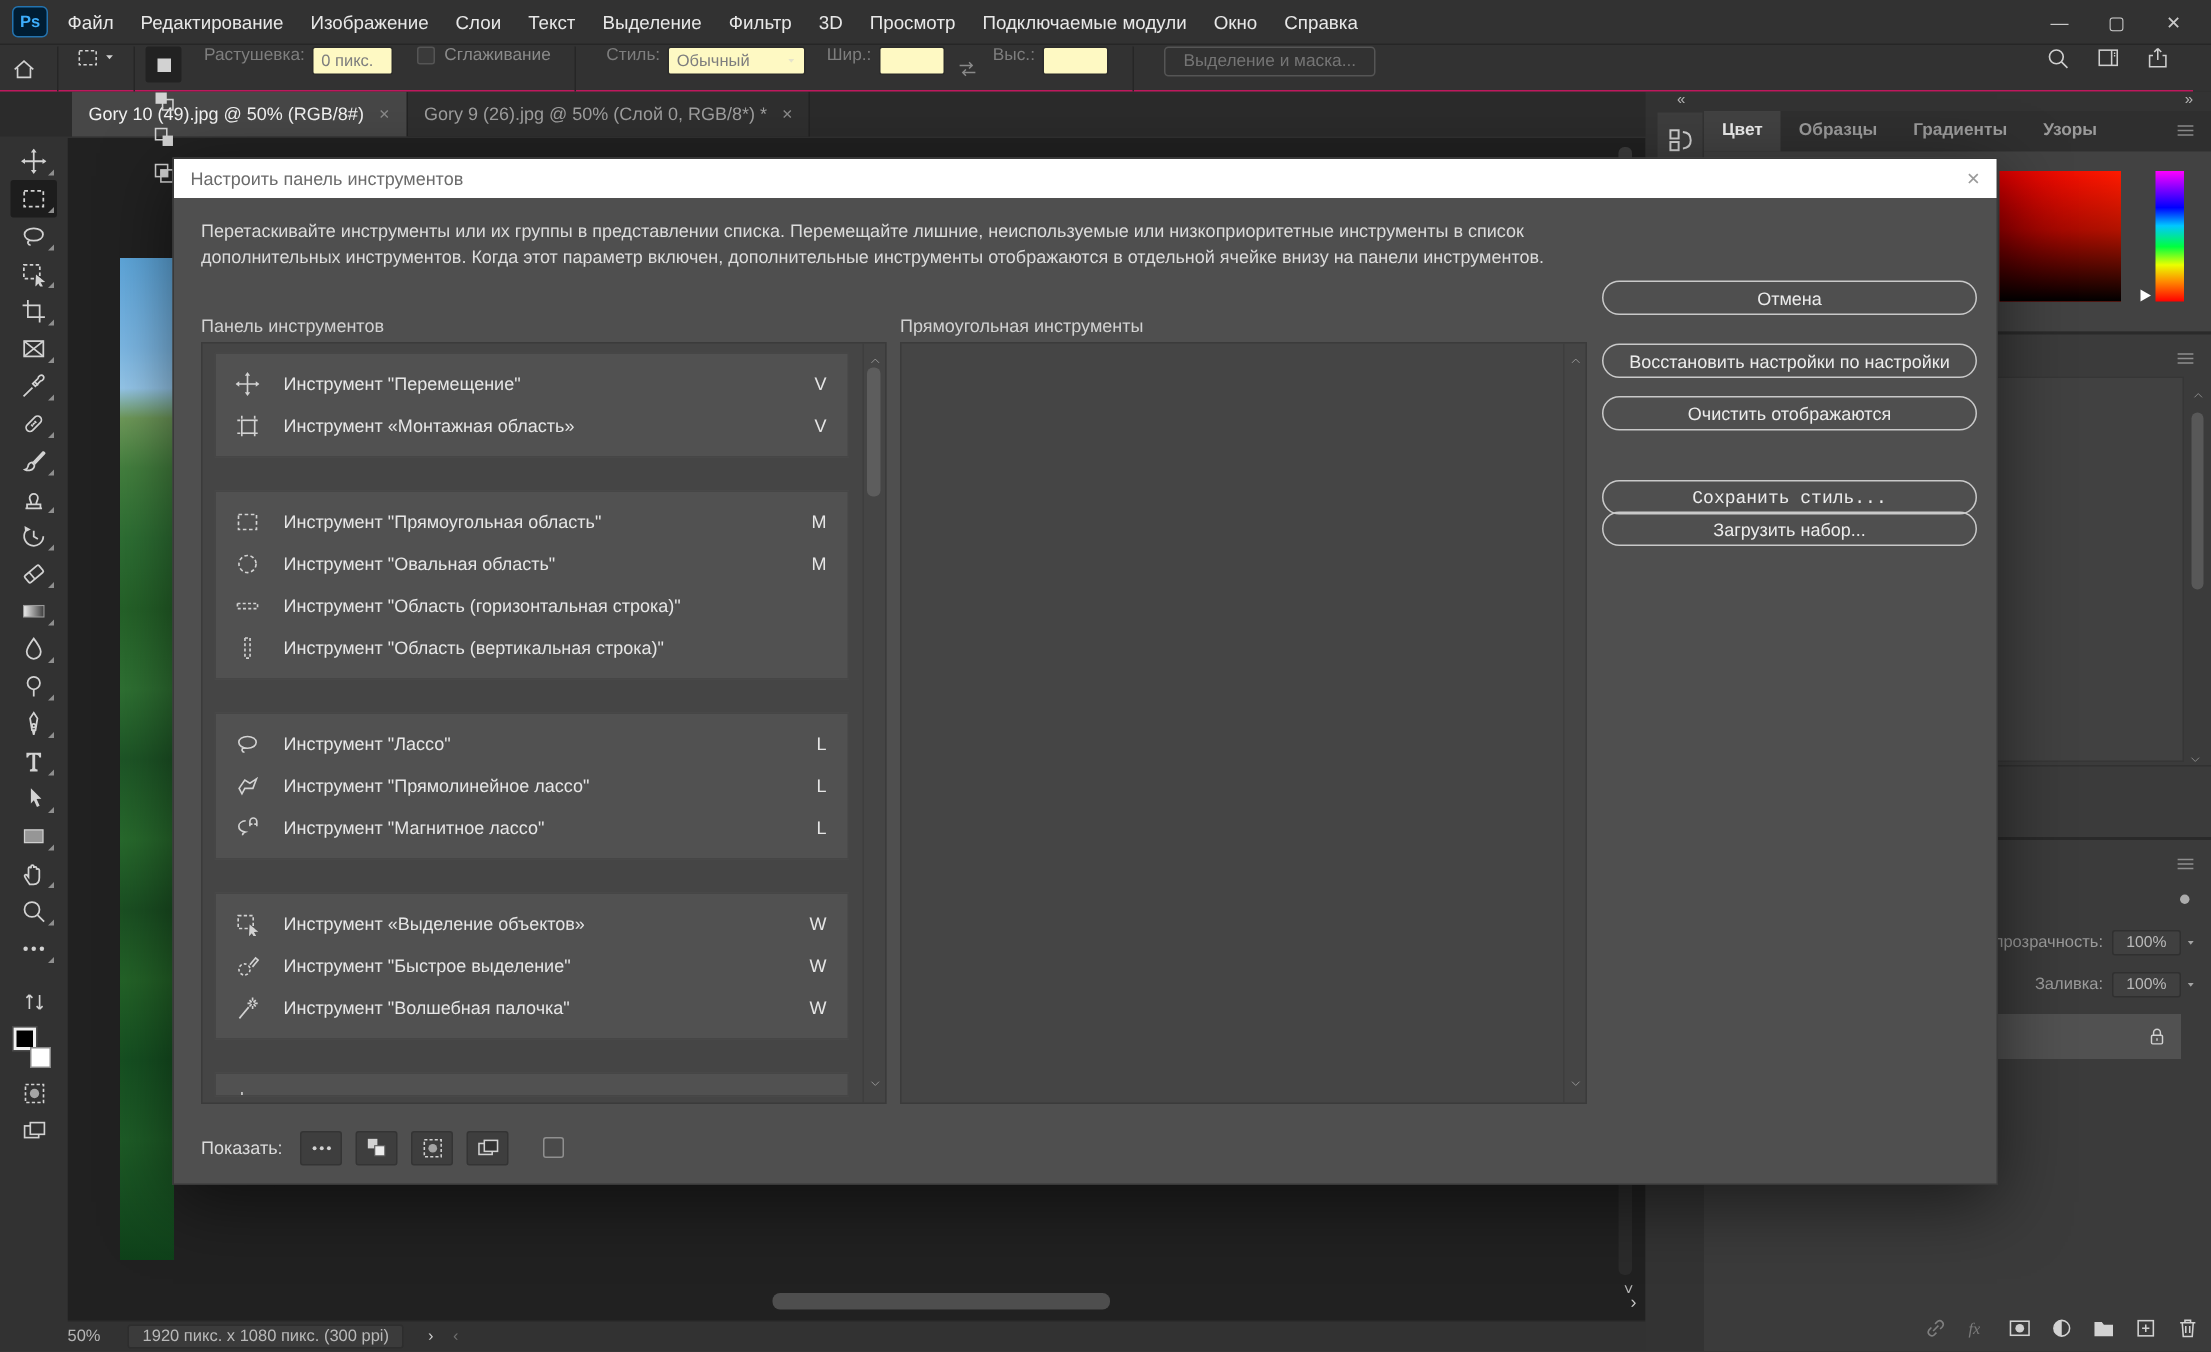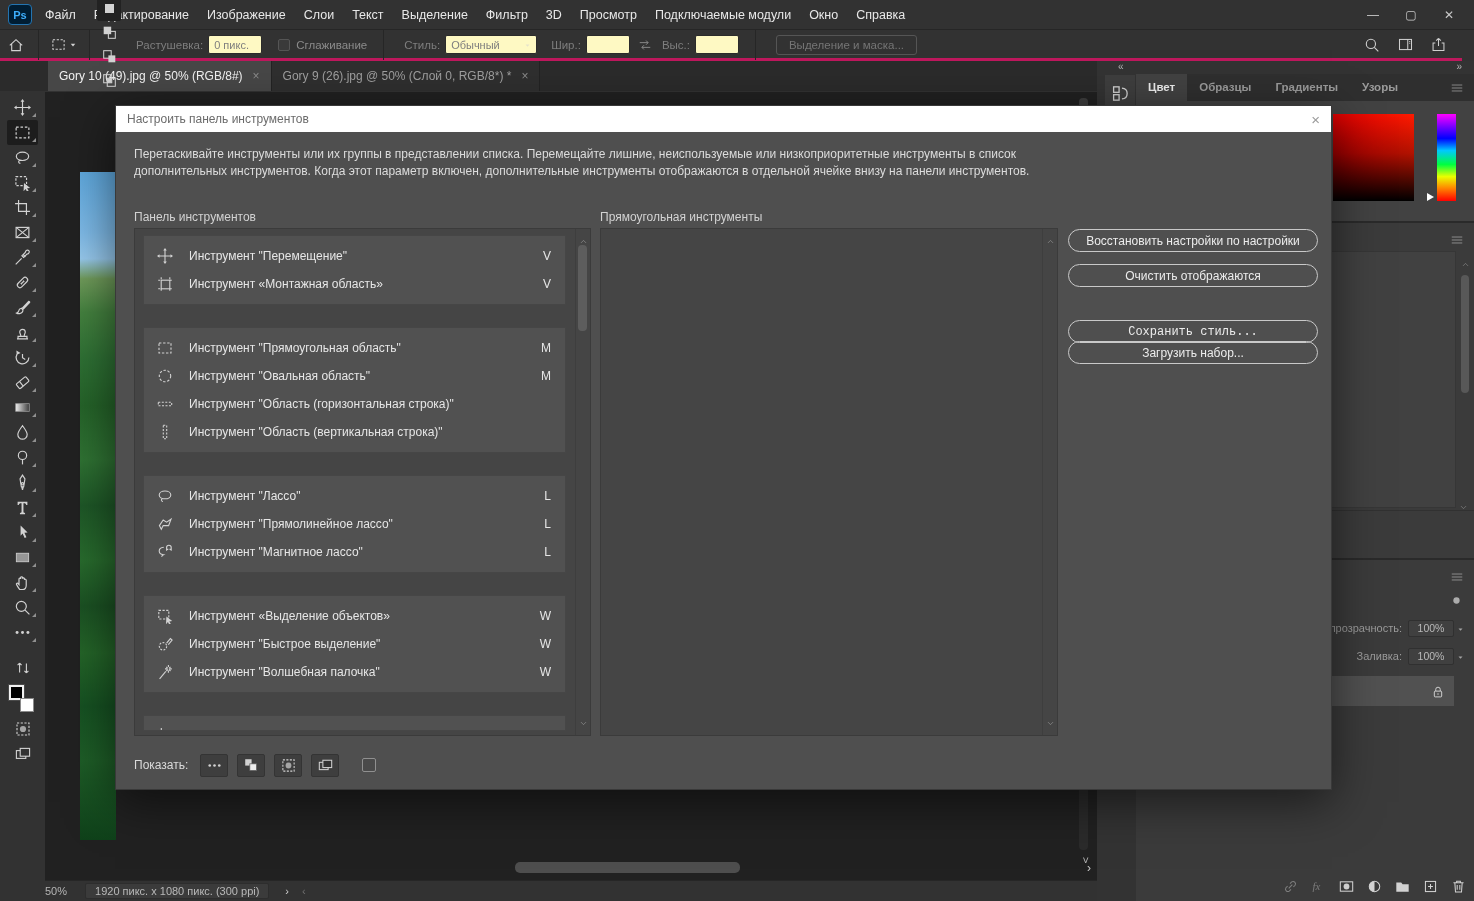--- a/index.html
+++ b/index.html
@@ -13,21 +13,21 @@
   #menubar{position:absolute;top:0;left:0;right:0;height:30px;background:#323232;
     border-bottom:1px solid #262626;display:flex;align-items:center;padding-left:8px;z-index:6}
   .ps-logo{width:24px;height:21px;background:#001d33;border:1px solid #2474b0;border-radius:4px;
     color:#3daefc;font-weight:bold;font-size:11px;display:flex;align-items:center;justify-content:center;margin-right:4px}
   .menu-item{padding:0 9px;font-size:12.5px;color:#e8e8e8;line-height:30px;cursor:default}
   .win-controls{margin-left:auto;display:flex;margin-right:6px}
   .win-btn{width:38px;text-align:center;color:#c9c9c9;font-size:12px;line-height:28px}
 
   
   #optionsbar{position:absolute;top:31px;height:30px;left:0;right:12px;background:#323232;
-    border-bottom:3px solid #be185d;display:flex;align-items:center;font-size:11.5px;color:#8b8b8b;z-index:6}
+    border-bottom:1px solid #be185d;display:flex;align-items:flex-start;font-size:11.5px;color:#8b8b8b;z-index:6}
   .osep{width:1px;height:30px;background:#262626;margin:0 6px}
   .obtn{display:flex;align-items:center;justify-content:center;height:30px;padding:0 8px}
   .preset{display:flex;align-items:center;gap:3px;padding:0 6px}
   .mode-btn{width:24px;height:24px;display:flex;align-items:center;justify-content:center;border-radius:2px;margin:0 1px}
   .mode-btn.active{background:#222}
   .olabel{margin:0 5px 0 14px;color:#7e7e7e}
   .oinput{height:19px;background:#fef9c3;border:1px solid #2b2b2b;border-radius:2px;color:#7e7e7e;
     font-size:11px;padding:0 5px;display:flex;align-items:center}
   .oselect{width:92px;justify-content:space-between}
   .ocheck{width:12px;height:12px;background:#3a3a3a;border:1px solid #555;border-radius:2px;margin:0 6px 0 16px}
@@ -746,17 +746,18 @@
         </span>
         <span class="show-btn">
           <svg class="icsvg" width="15" height="15" viewBox="0 0 16 16">
             <rect x="1.4" y="4.6" width="9.4" height="7.8"></rect>
             <rect x="5.2" y="2.4" width="9.4" height="7.8" fill="#323232"></rect>
           </svg>
         </span>
       </span>
     <span id="dlg-checkbox"></span>
   </div>
+    <button class="dlg-btn" style="top: 81px;">Отмена</button>
     <button class="dlg-btn" style="top: 123px;">Восстановить настройки по настройки</button>
     <button class="dlg-btn" style="top: 158px;">Очистить отображаются</button>
     <button class="dlg-btn" style="top: 214px; font-family: Liberation Mono, monospace;">Сохранить стиль...</button>
     <button class="dlg-btn" style="top: 235px;">Загрузить набор...</button>
   </div>
 
 </body></html>

